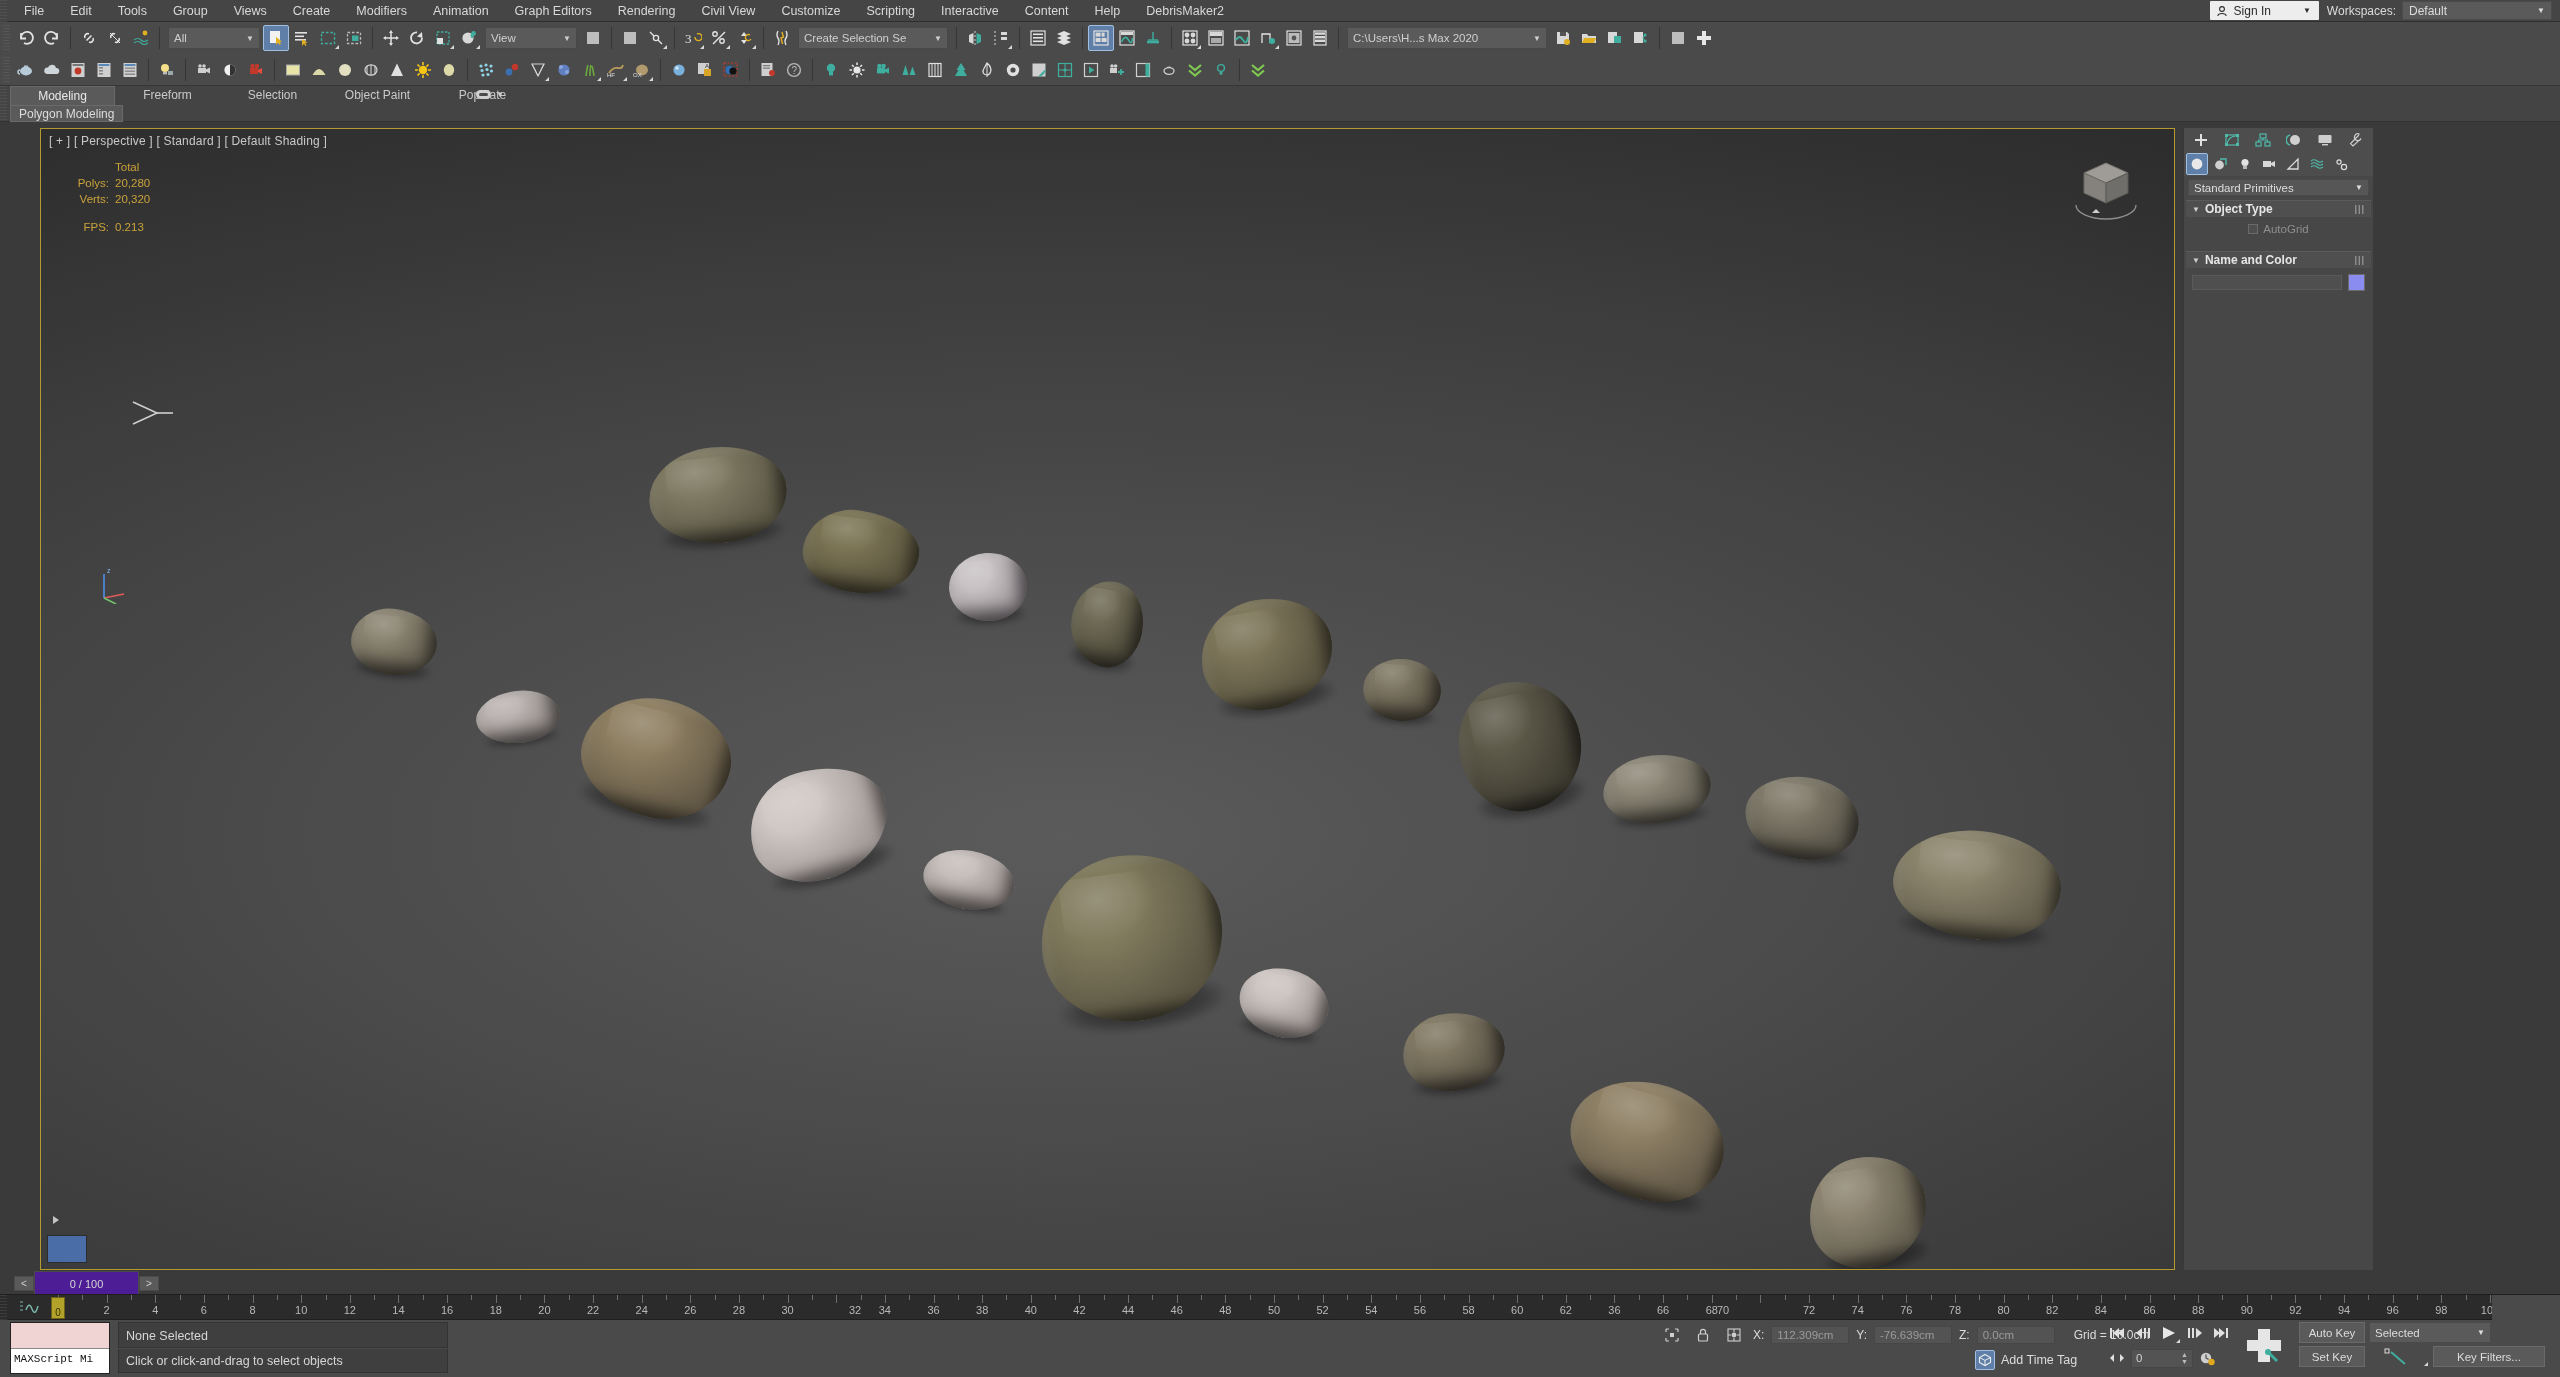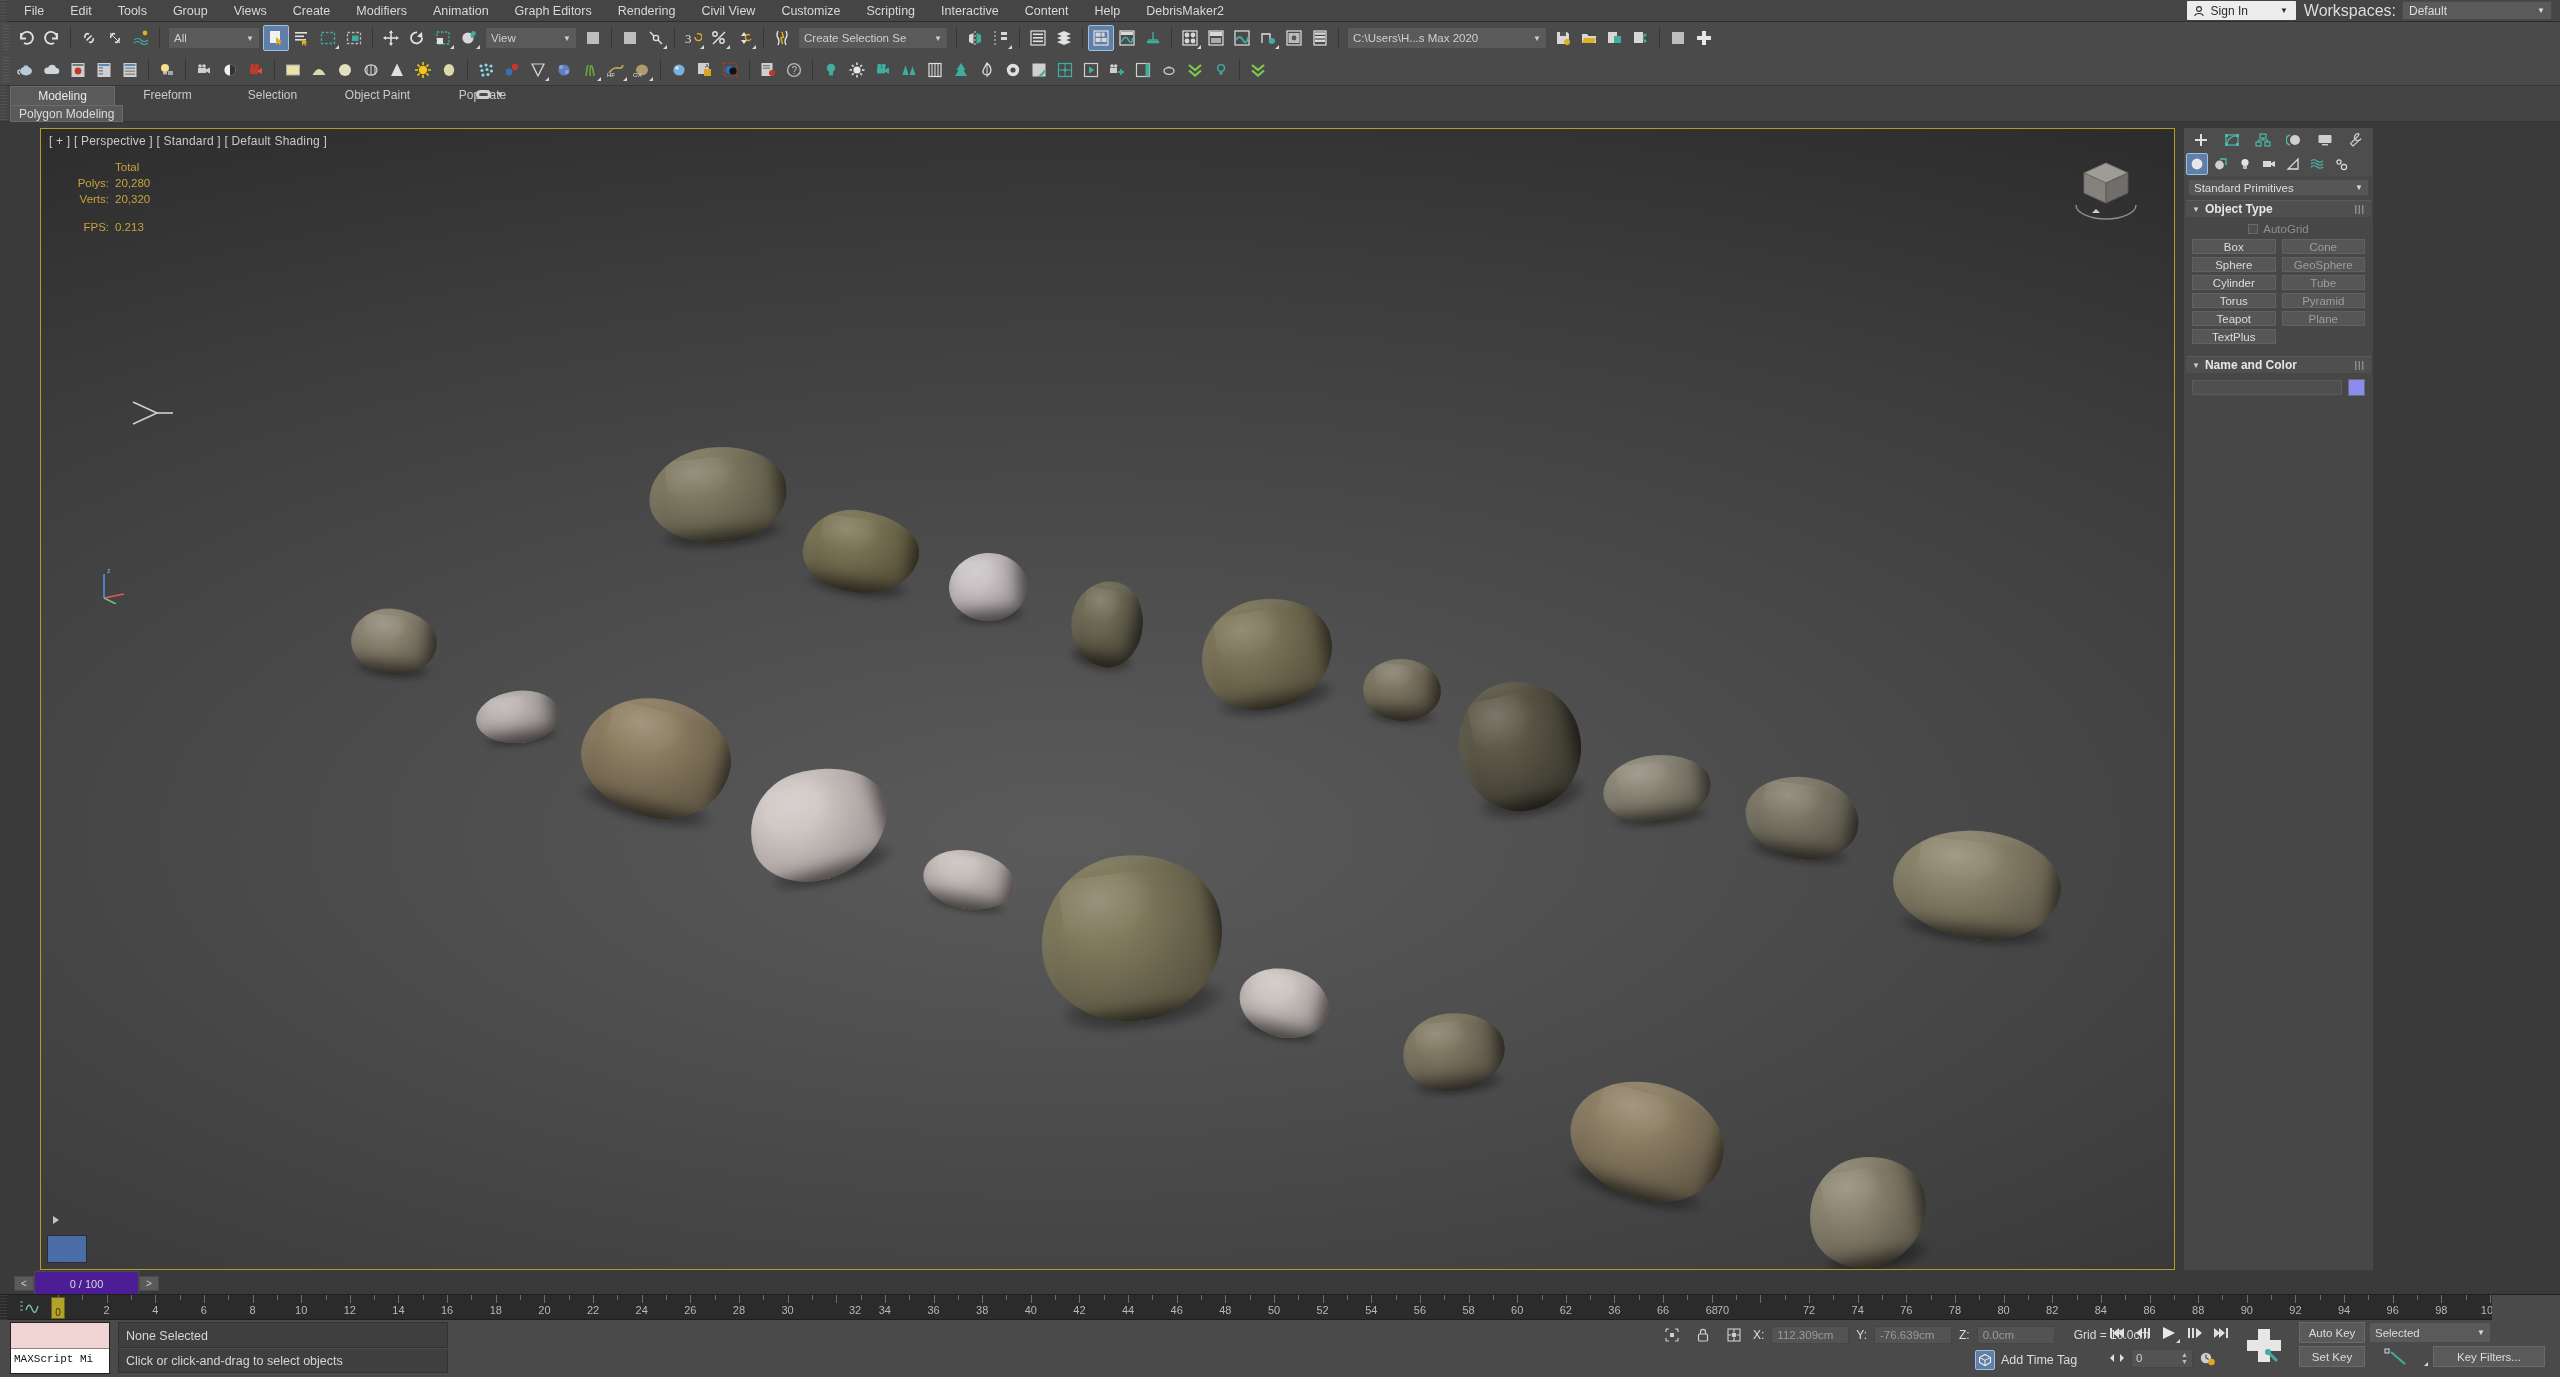--- a/index.html
+++ b/index.html
@@ -25,21 +25,21 @@
     padding:0 13px; height:22px; line-height:22px;
     font-size:12.5px; color:#d8d8d8; white-space:nowrap; cursor:default;
   }
   .menu-right{ margin-left:auto; display:flex; align-items:center; height:22px;}
   .signin{
     display:flex; align-items:center; gap:6px;
     background:#ededed; color:#2b2b2b; height:19px; padding:0 8px 0 6px;
     font-size:12px; border-radius:1px; margin-right:8px;
   }
   .signin .caret{ font-size:8px; margin-left:26px; }
-  .ws-label{ font-size:16px; color:#dcdcdc; margin-right:6px;}
+  .ws-label{ font-size:12px; color:#dcdcdc; margin-right:6px;}
   .ws-combo{
     width:150px; height:19px; background:#5a5a5a; border:1px solid #4a4a4a;
     font-size:12px; color:#ddd; display:flex; align-items:center;
     padding:0 6px; justify-content:space-between; margin-right:8px;
   }
   .ws-combo .caret{ font-size:8px; }
 
   
   .toolbar{
     position:absolute; left:0; width:2560px; background:#4a4a4a;
@@ -1207,33 +1207,20 @@
       <div class="rollout-hd">
         <span class="arrow">▼</span>
         <span>Object Type</span>
         <span class="grp">|||</span>
       </div>
       <div class="rollout-bd">
         <div class="autogrid">
           <span class="cb"></span>
           <span>AutoGrid</span>
         </div>
-        <div class="objgrid" id="objtype-grid">
-            <div class="objbtn">Box</div>
-            <div class="objbtn dim">Cone</div>
-            <div class="objbtn">Sphere</div>
-            <div class="objbtn dim">GeoSphere</div>
-            <div class="objbtn">Cylinder</div>
-            <div class="objbtn dim">Tube</div>
-            <div class="objbtn">Torus</div>
-            <div class="objbtn dim">Pyramid</div>
-            <div class="objbtn">Teapot</div>
-            <div class="objbtn dim">Plane</div>
-            <div class="objbtn">TextPlus</div>
-          </div>
       </div>
     </div>
 
     <div class="rollout">
       <div class="rollout-hd">
         <span class="arrow">▼</span>
         <span>Name and Color</span>
         <span class="grp">|||</span>
       </div>
       <div class="rollout-bd">

